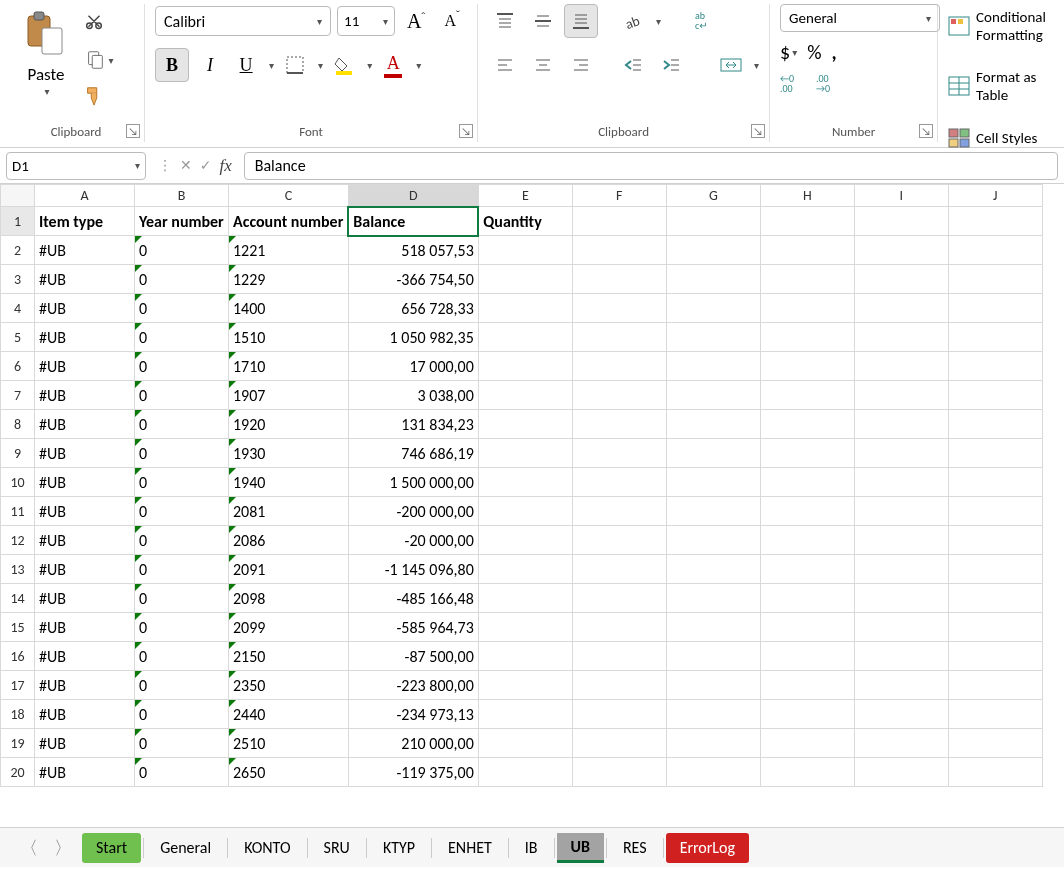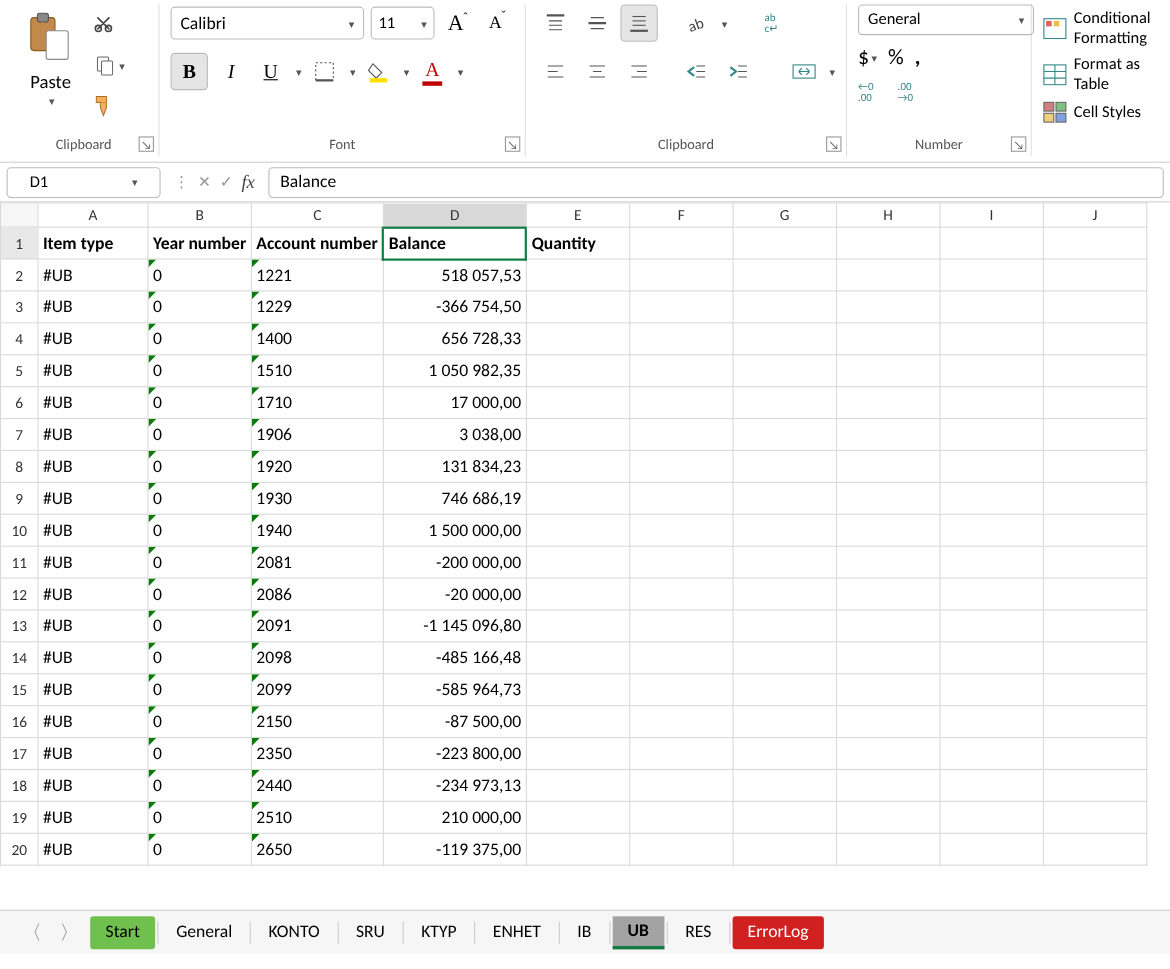--- a/index.html
+++ b/index.html
@@ -101,31 +101,31 @@
 
 .num-rows{display:flex;flex-direction:column;gap:8px;}
 .num-select{
   width:160px;height:28px;border:1px solid #bbb;border-radius:4px;
   display:flex;align-items:center;justify-content:space-between;padding:0 8px;font-size:15px;cursor:pointer;
 }
 .num-row{display:flex;align-items:center;gap:10px;}
 .num-btn{display:flex;align-items:center;cursor:pointer;font-size:20px;}
 
 
-.styles-col{display:flex;flex-direction:column;gap:6px;padding-top:4px;}
+.styles-col{display:flex;flex-direction:column;gap:24px;padding-top:4px;}
 .styles-item{display:flex;align-items:center;gap:6px;font-size:15px;cursor:pointer;}
 .styles-item svg{flex-shrink:0;}
 
 
 .fbar{
   display:flex;align-items:center;height:36px;border-bottom:1px solid #d0d0d0;
 }
 .namebox{
   width:140px;height:28px;margin:0 6px;border:1px solid #bbb;border-radius:4px;
-  display:flex;align-items:center;justify-content:space-between;padding:0 20px;font-size:15px;
+  display:flex;align-items:center;justify-content:space-between;padding:0 5px;font-size:15px;
 }
 .fbar-mid{display:flex;align-items:center;gap:8px;color:#999;padding:0 6px;}
 .fbar-mid .fx{color:#444;font-style:italic;font-family:"Times New Roman",serif;font-size:17px;}
 .fx-input{
   flex:1;height:28px;margin:0 6px;border:1px solid #bbb;border-radius:4px;
   display:flex;align-items:center;padding:0 10px;font-size:16px;
 }
 
 
 .grid-wrap{position:relative;}
@@ -546,21 +546,21 @@
           <td class="col-N"></td>
           <td class="col-N"></td>
           <td class="col-N"></td>
           <td class="col-N"></td>
           <td class="col-N"></td>
         </tr>
         <tr>
           <td class="rh">7</td>
           <td class="col-A">#UB</td>
           <td class="col-B tri">0</td>
-          <td class="col-C tri">1906</td>
+          <td class="col-C tri">1907</td>
           <td class="col-D numcell">3 038,00</td>
           <td class="col-E"></td>
           <td class="col-N"></td>
           <td class="col-N"></td>
           <td class="col-N"></td>
           <td class="col-N"></td>
           <td class="col-N"></td>
         </tr>
         <tr>
           <td class="rh">8</td>

